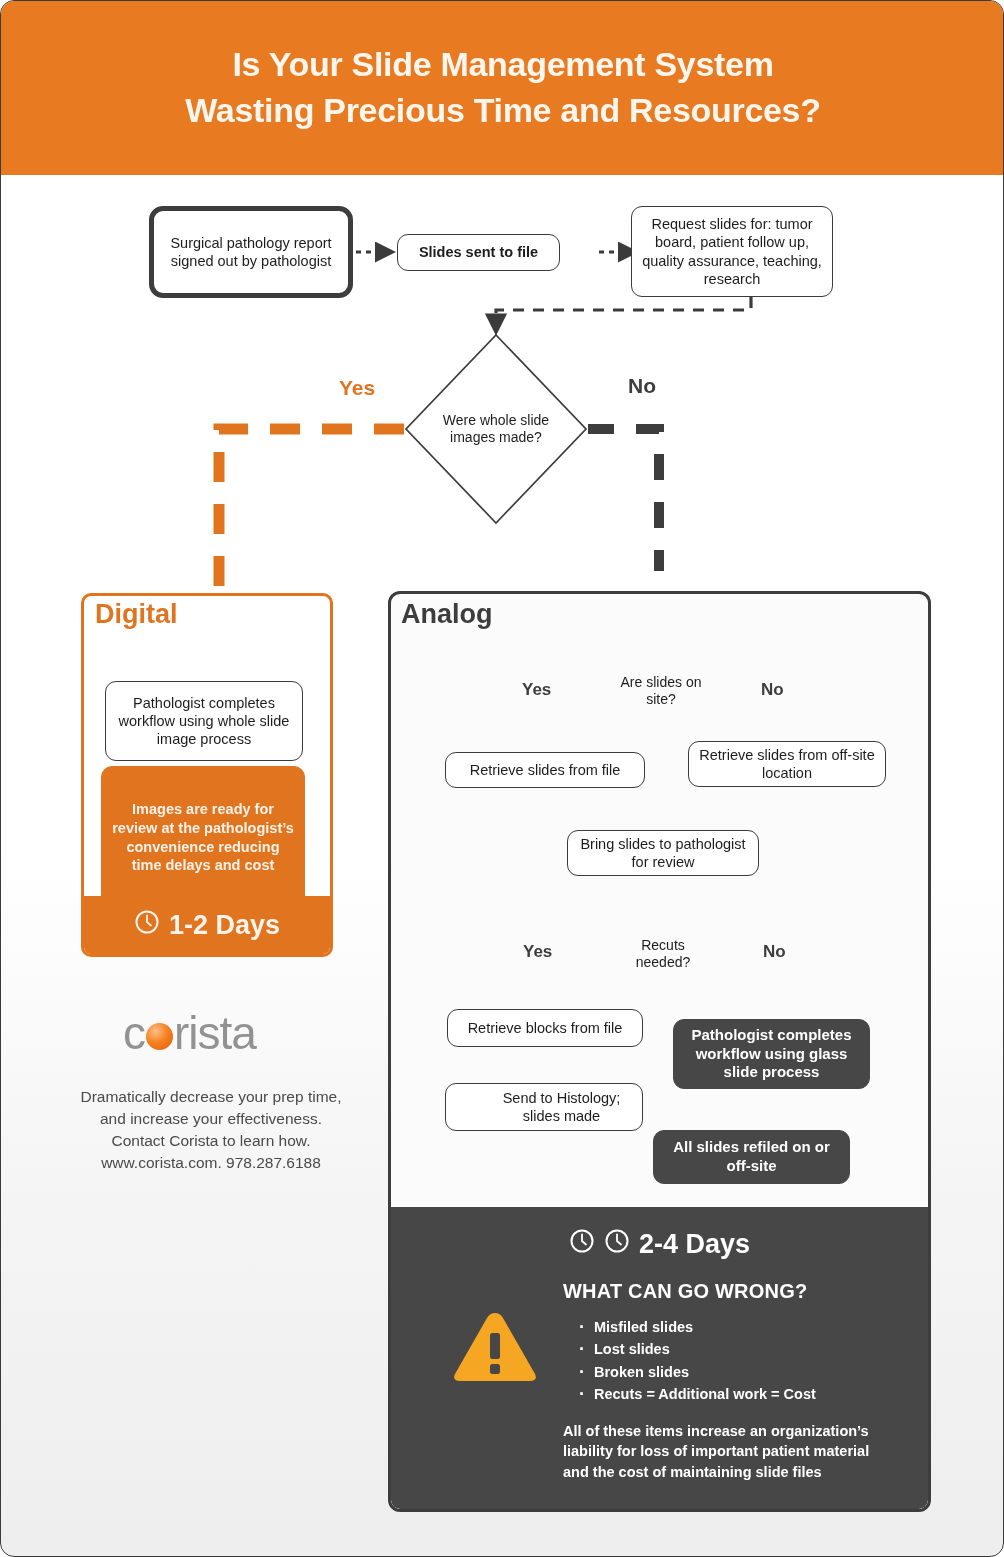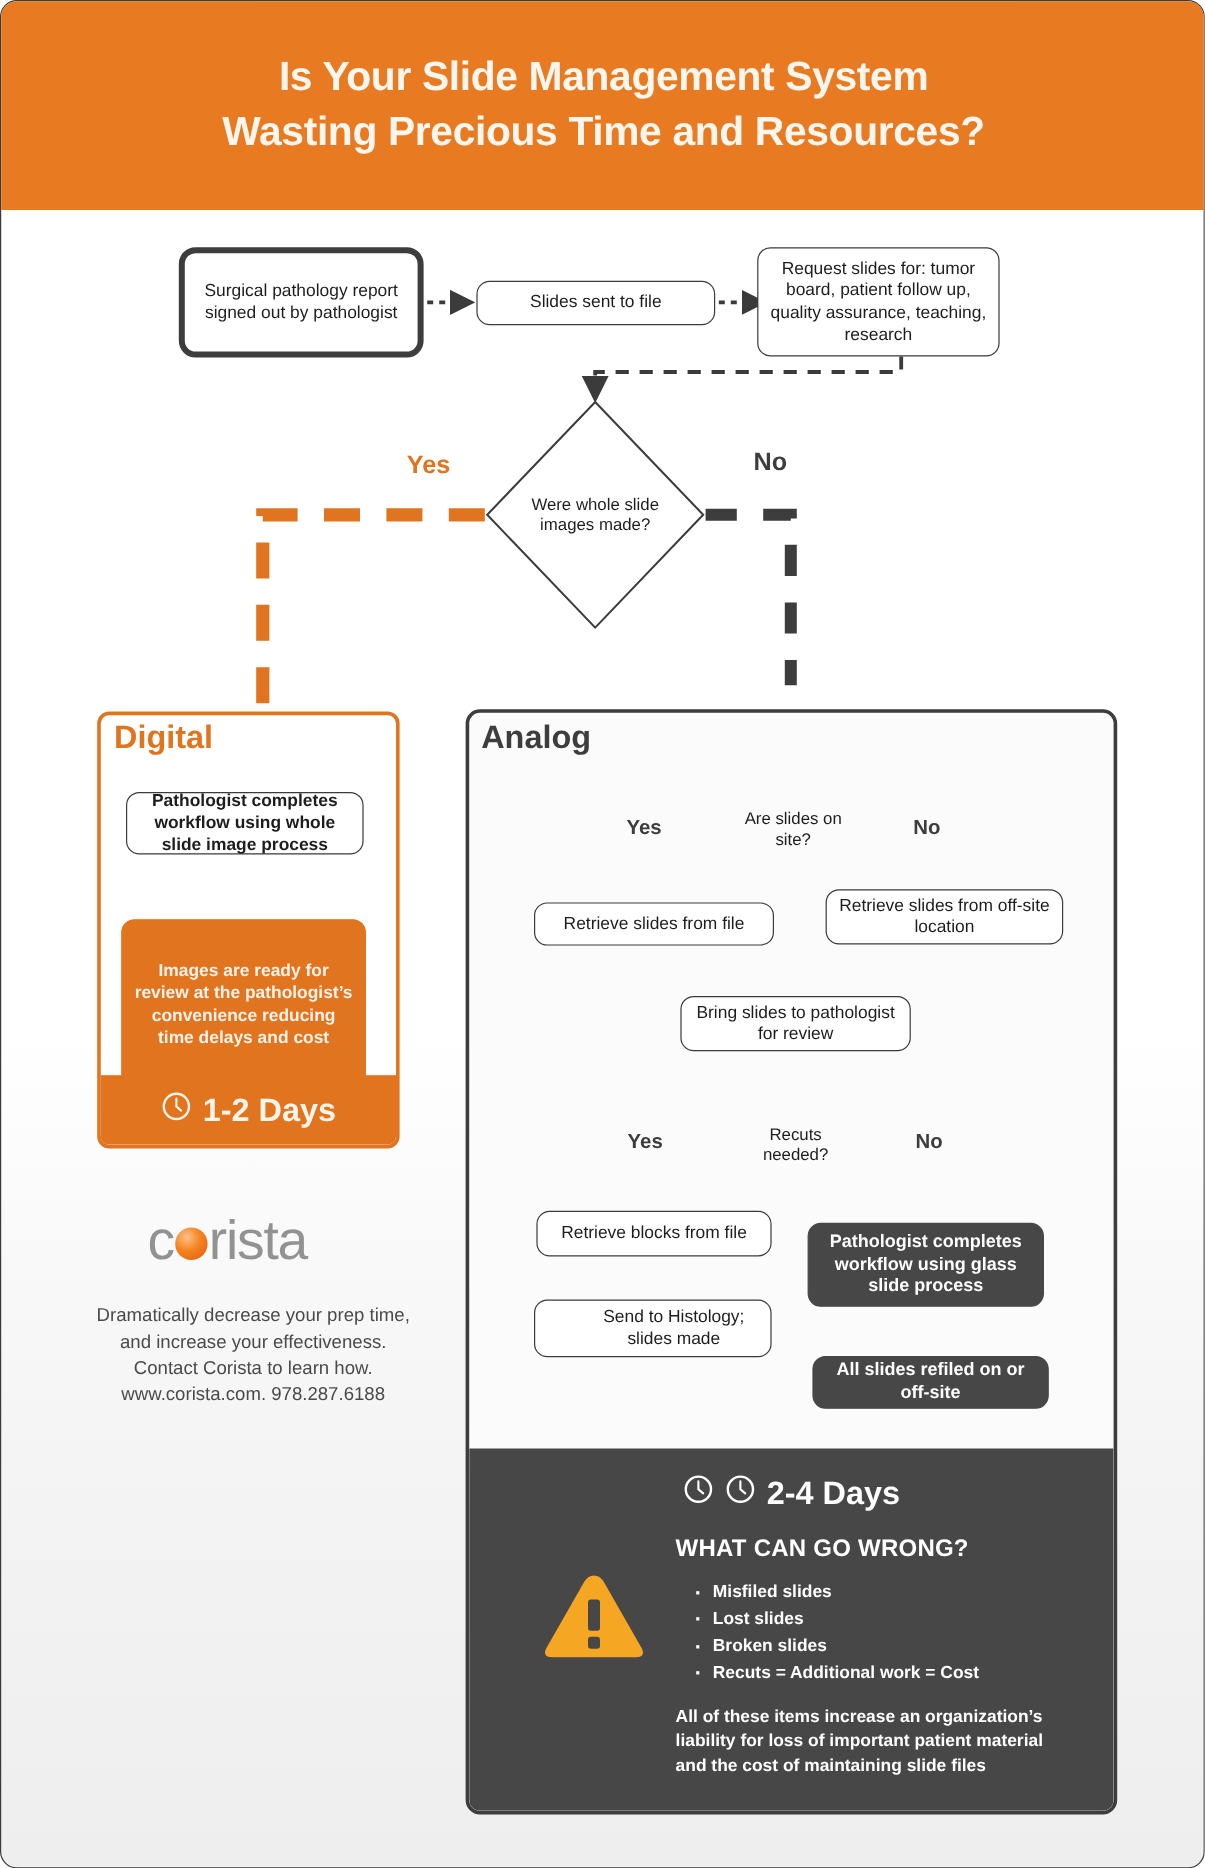--- a/index.html
+++ b/index.html
@@ -231,21 +231,21 @@
 
     <path d="M771,1088 L771,1124" stroke="#3b3b3b" stroke-width="1.6" fill="none" stroke-dasharray="5,4" marker-end="url(#ah-dark-sm)"></path>
 
     <path d="M203,731 L203,763" stroke="#e1741f" stroke-width="1.6" fill="none" stroke-dasharray="5,4" marker-end="url(#ah-orange)"></path>
   </svg>
 
   <div class="node thick" style="left:148px; top:205px; width:204px; height:92px;">
     <span>Surgical pathology report signed out by pathologist</span>
   </div>
 
-  <div class="node" style="left:396px; top:233px; width:199px; height:37px;">
+  <div class="node" style="left:396px; top:233px; width:163px; height:37px;font-weight:bold;">
     <span>Slides sent to file</span>
   </div>
 
   <div class="node" style="left:630px; top:205px; width:202px; height:91px;">
     <span>Request slides for: tumor board, patient follow up, quality assurance, teaching, research</span>
   </div>
 
   <div class="diamond-label" style="left:425px; top:404px; width:140px; height:48px;">
     <span>Were whole slide images made?</span>
   </div>
@@ -259,21 +259,21 @@
         <svg width="26" height="26" viewBox="0 0 26 26">
           <circle cx="13" cy="13" r="10.5" fill="none" stroke="#fdf4ec" stroke-width="2"></circle>
           <path d="M13,6.5 L13,13 L17,16.5" fill="none" stroke="#fdf4ec" stroke-width="1.8" stroke-linecap="round"></path>
         </svg>
       </span>
       <span>1-2 Days</span>
     </div>
   </div>
   <div id="digital-title">Digital</div>
 
-  <div class="node" style="left:104px; top:659px; width:198px; height:52px;font-weight:bold;">
+  <div class="node" style="left:104px; top:680px; width:198px; height:80px;">
     <span>Pathologist completes workflow using whole slide image process</span>
   </div>
 
   <div class="node orange" style="left:100px; top:765px; width:204px; height:143px;">
     <span>Images are ready for review at the pathologist’s convenience reducing time delays and cost</span>
   </div>
 
   <div id="analog-panel">
     <div id="analog-dark">
 
@@ -346,21 +346,21 @@
   </div>
 
   <div class="node" style="left:444px; top:1082px; width:198px; height:48px;padding-left:43px;">
     <span>Send to Histology; slides made</span>
   </div>
 
   <div class="node dark" style="left:672px; top:1018px; width:197px; height:70px;">
     <span>Pathologist completes workflow using glass slide process</span>
   </div>
 
-  <div class="node dark" style="left:676px; top:1129px; width:197px; height:44px;">
+  <div class="node dark" style="left:652px; top:1129px; width:197px; height:54px;">
     <span>All slides refiled on or off-site</span>
   </div>
 
   <div id="corista-logo">
     <span>c</span>
     <span id="corista-dot"></span>
     <span>rista</span>
   </div>
 
   <div id="corista-text">

